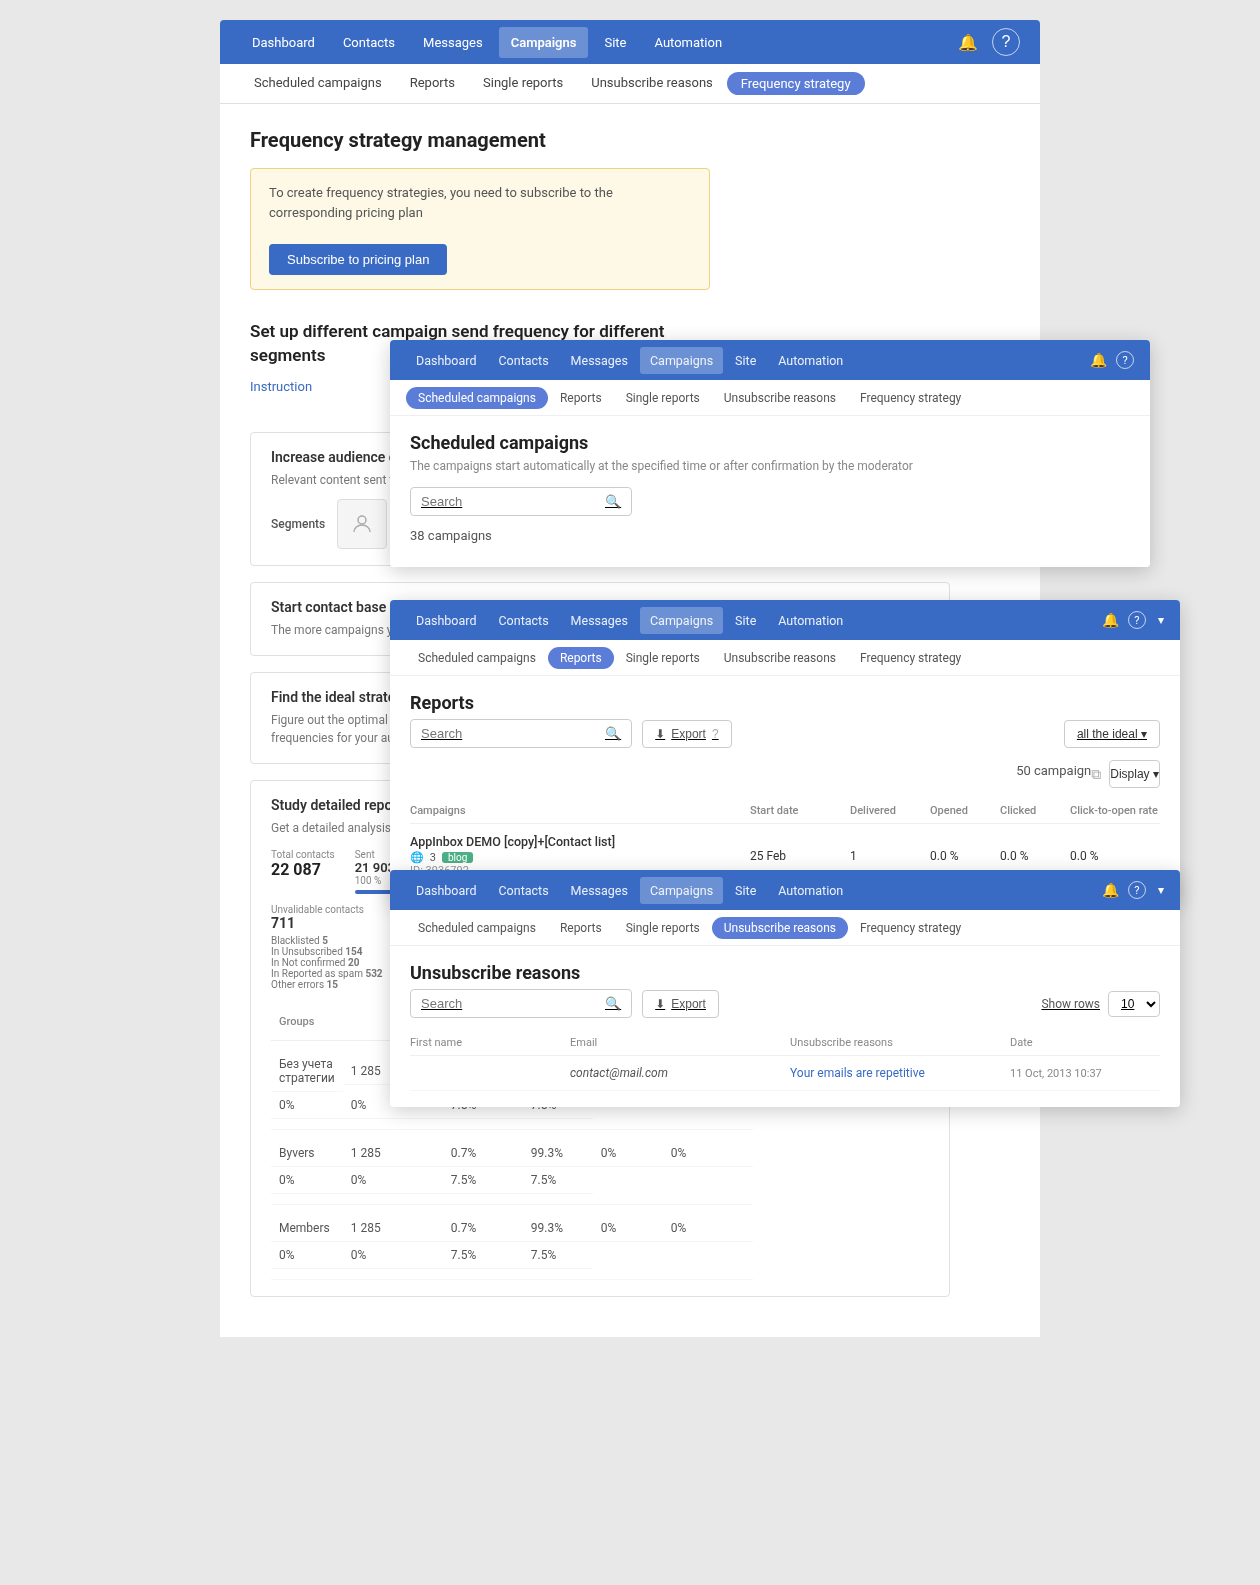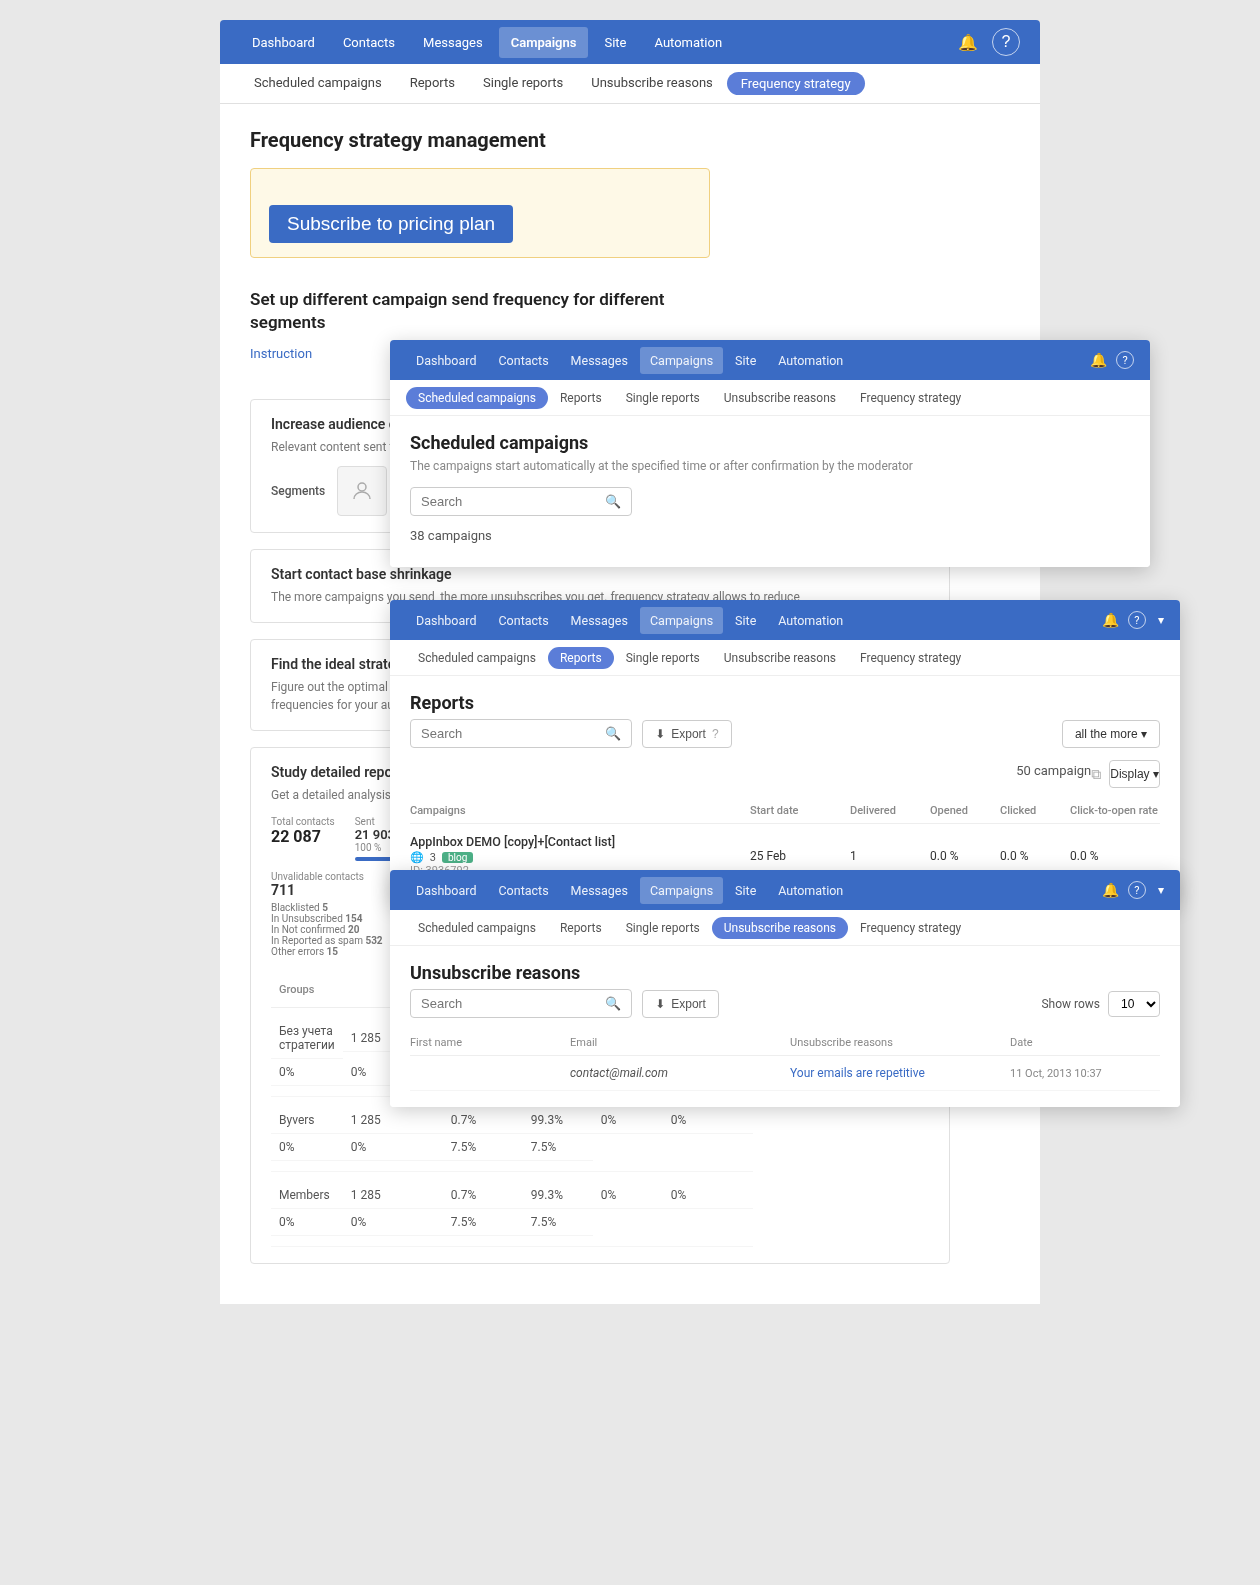--- a/index.html
+++ b/index.html
@@ -111,23 +111,23 @@
       font-size: 13px;
       color: #555;
       line-height: 1.5;
     }
     .subscribe-btn {
       background: #3a6bc4;
       color: #fff;
       border: none;
       border-radius: 4px;
       padding: 8px 18px;
-      font-size: 19px;
-      cursor: pointer;
-      margin-top: 2px;
+      font-size: 13px;
+      cursor: pointer;
+      margin-top: 22px;
     }
     .section-subtitle {
       font-size: 17px;
       font-weight: 600;
       color: #222;
       margin-top: 30px;
       margin-bottom: 8px;
       max-width: 420px;
       line-height: 1.4;
     }
@@ -285,20 +285,21 @@
     .win-page-desc {
       font-size: 12px;
       color: #888;
       margin-bottom: 14px;
     }
     .search-row {
       display: flex;
       align-items: center;
       gap: 10px;
       margin-bottom: 12px;
+      text-decoration: underline;
     }
     .search-box {
       display: flex;
       align-items: center;
       border: 1px solid #ccc;
       border-radius: 4px;
       padding: 6px 10px;
       gap: 8px;
       min-width: 200px;
     }
@@ -540,20 +541,21 @@
       <div class="subnav-item">Reports</div>
       <div class="subnav-item">Single reports</div>
       <div class="subnav-item">Unsubscribe reasons</div>
       <div class="subnav-item active">Frequency strategy</div>
     </div>
 
     <div class="bg-page">
       <h1 class="page-title">Frequency strategy management</h1>
 
       <div class="warning-box">
+        <span>To create frequency strategies, you need to subscribe to the corresponding pricing plan</span>
         <br>
         <button class="subscribe-btn">Subscribe to pricing plan</button>
       </div>
 
       <h2 class="section-subtitle">Set up different campaign send frequency for different segments</h2>
       <a class="instruction-link">Instruction</a>
 
       
       <div class="feature-section">
 
@@ -732,21 +734,21 @@
         <div class="search-box">
           <input type="text" placeholder="Search" style="">
           <span class="search-icon-sm">🔍</span>
         </div>
         <button class="export-btn">
           <span>⬇</span>
           <span>Export</span>
           <span style="color:#aaa;">?</span>
         </button>
         <button class="time-filter-btn">
-          <span>all the more</span>
+          <span>all the ideal</span>
           <span>▾</span>
         </button>
       </div>
       <div style="display:flex;align-items:center;justify-content:flex-end;margin-bottom:10px;">
         <div class="count-label">50 campaign</div>
         <div style="display:flex;align-items:center;gap:8px;">
           <span style="color:#aaa;font-size:14px;">⧉</span>
           <button class="display-btn">
             <span>Display</span>
             <span>▾</span>

